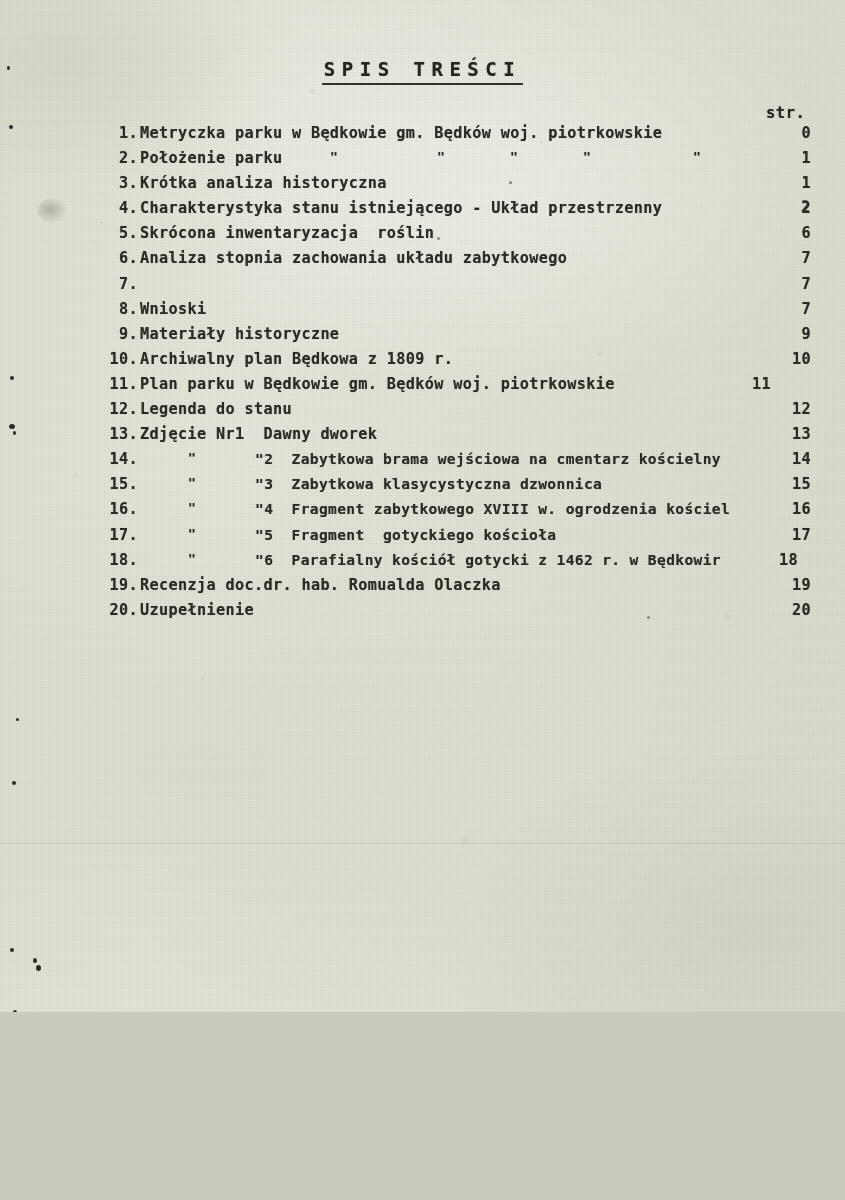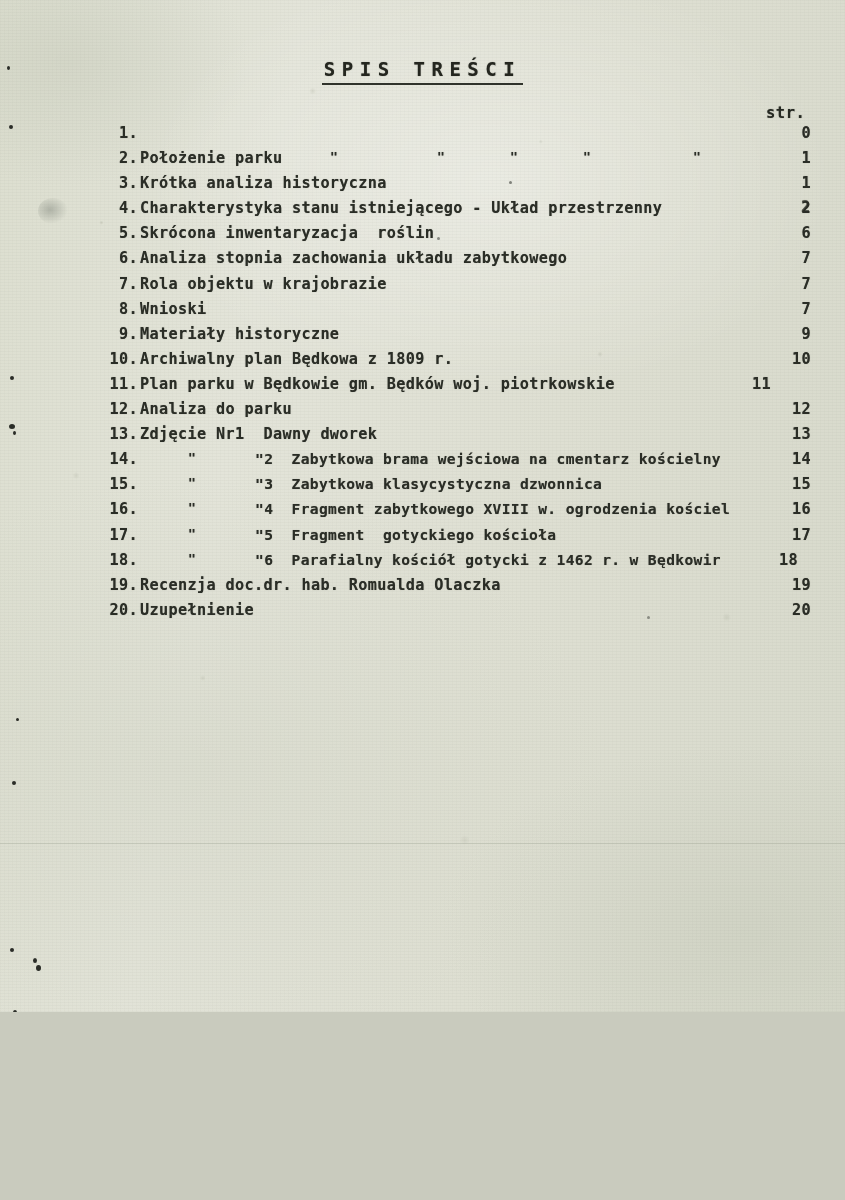--- a/index.html
+++ b/index.html
@@ -180,32 +180,32 @@
   <div class="speck" style="left:437px; top:237px; width:3px; height:3px; opacity:.5;"></div>
   <div class="speck" style="left:647px; top:616px; width:3px; height:3px; opacity:.45;"></div>
 
   <div class="title-wrap">
     <span class="title">SPIS TREŚCI</span>
   </div>
 
   <div class="str-head">str.</div>
 
   <div class="toc">
-      <div class="row"><span class="num">1.</span><span class="pg" style="left: 775px;">0</span></div>
+      <div class="row"><span class="num">1.</span><span class="txt">Metryczka parku w Będkowie gm. Będków woj. piotrkowskie</span><span class="pg" style="left: 775px;">0</span></div>
       <div class="row"><span class="num">2.</span><span class="txt">Położenie parku</span><span class="ditto" style="left: 330px;">"</span><span class="ditto" style="left: 437px;">"</span><span class="ditto" style="left: 510px;">"</span><span class="ditto" style="left: 583px;">"</span><span class="ditto" style="left: 693px;">"</span><span class="pg" style="left: 775px;">1</span></div>
       <div class="row"><span class="num">3.</span><span class="txt">Krótka analiza historyczna</span><span class="pg" style="left: 775px;">1</span></div>
       <div class="row"><span class="num">4.</span><span class="txt">Charakterystyka stanu istniejącego - Układ przestrzenny</span><span class="pg" style="left: 775px;"><span class="overstruck"><span class="a">2</span><span class="b" style="opacity: 0.75;">2</span></span></span></div>
       <div class="row"><span class="num">5.</span><span class="txt">Skrócona inwentaryzacja  roślin</span><span class="pg" style="left: 775px;">6</span></div>
       <div class="row"><span class="num">6.</span><span class="txt">Analiza stopnia zachowania układu zabytkowego</span><span class="pg" style="left: 775px;">7</span></div>
-      <div class="row"><span class="num">7.</span><span class="txt">Rola objektu w krajobrazie</span><span class="pg" style="left: 775px;">7</span></div>
+      <div class="row"><span class="num">7.</span><span class="pg" style="left: 775px;">7</span></div>
       <div class="row"><span class="num">8.</span><span class="txt">Wnioski</span><span class="pg" style="left: 775px;">7</span></div>
       <div class="row"><span class="num">9.</span><span class="txt">Materiały historyczne</span><span class="pg" style="left: 775px;">9</span></div>
       <div class="row"><span class="num">10.</span><span class="txt">Archiwalny plan Będkowa z 1809 r.</span><span class="pg" style="left: 775px;">10</span></div>
       <div class="row"><span class="num">11.</span><span class="txt">Plan parku w Będkowie gm. Będków woj. piotrkowskie</span><span class="pg" style="left: 735px;">11</span></div>
-      <div class="row"><span class="num">12.</span><span class="txt">Analiza do parku</span><span class="pg" style="left: 775px;">12</span></div>
+      <div class="row"><span class="num">12.</span><span class="txt">Legenda do stanu</span><span class="pg" style="left: 775px;">12</span></div>
       <div class="row"><span class="num">13.</span><span class="txt">Zdjęcie Nr1  Dawny dworek</span><span class="pg" style="left: 775px;">13</span></div>
       <div class="row"><span class="num">14.</span><span class="ditto" style="left: 188px;">"</span><span class="txt" style="left: 255px; font-size: 14.6px;">"2  Zabytkowa brama wejściowa na cmentarz kościelny</span><span class="pg" style="left: 775px;">14</span></div>
       <div class="row"><span class="num">15.</span><span class="ditto" style="left: 188px;">"</span><span class="txt" style="left: 255px; font-size: 14.6px;">"3  Zabytkowa klasycystyczna dzwonnica</span><span class="pg" style="left: 775px;">15</span></div>
       <div class="row"><span class="num">16.</span><span class="ditto" style="left: 188px;">"</span><span class="txt" style="left: 255px; font-size: 14.6px;">"4  Fragment zabytkowego XVIII w. ogrodzenia kościel</span><span class="pg" style="left: 775px;">16</span></div>
       <div class="row"><span class="num">17.</span><span class="ditto" style="left: 188px;">"</span><span class="txt" style="left: 255px; font-size: 14.6px;">"5  Fragment  gotyckiego kościoła</span><span class="pg" style="left: 775px;">17</span></div>
       <div class="row"><span class="num">18.</span><span class="ditto" style="left: 188px;">"</span><span class="txt" style="left: 255px; font-size: 14.6px;">"6  Parafialny kościół gotycki z 1462 r. w Będkowir</span><span class="pg" style="left: 762px;">18</span></div>
       <div class="row"><span class="num">19.</span><span class="txt">Recenzja doc.dr. hab. Romualda Olaczka</span><span class="pg" style="left: 775px;">19</span></div>
       <div class="row"><span class="num">20.</span><span class="txt">Uzupełnienie</span><span class="pg" style="left: 775px;">20</span></div>
     </div>
 

